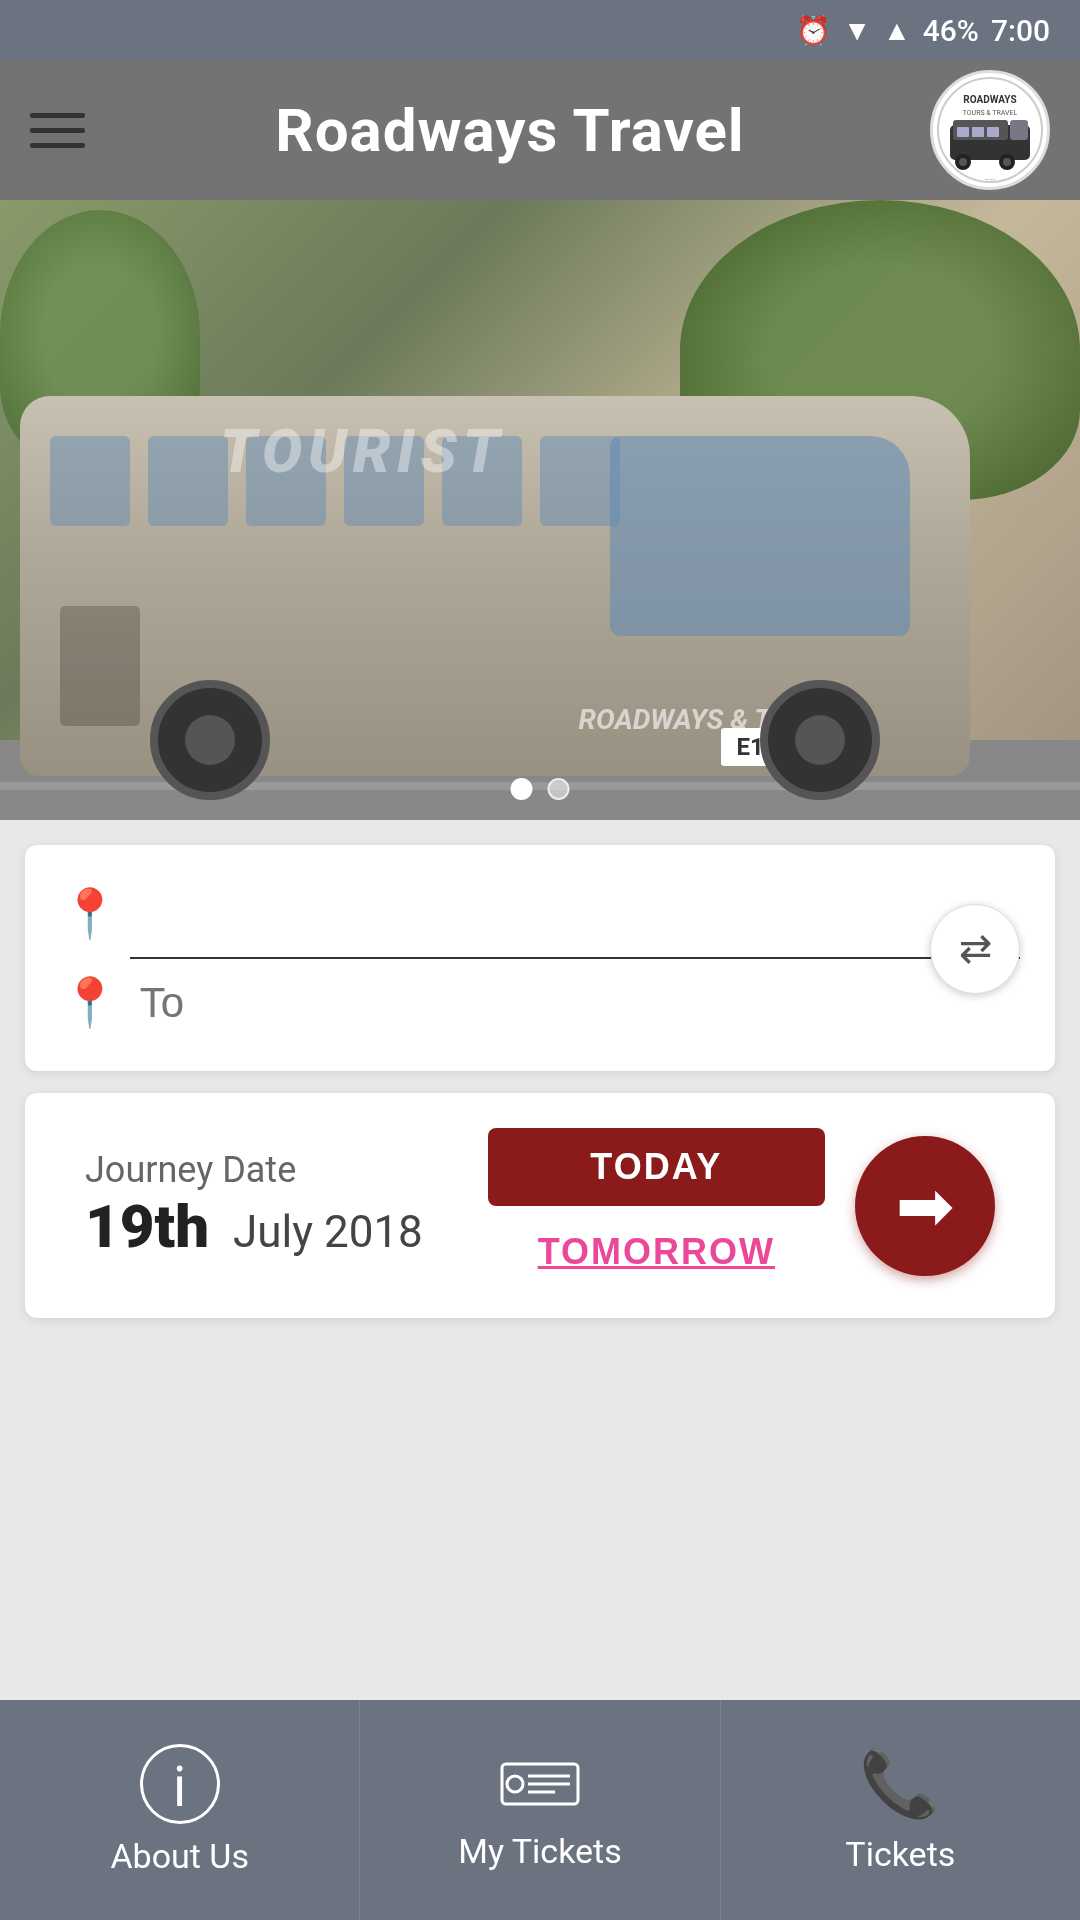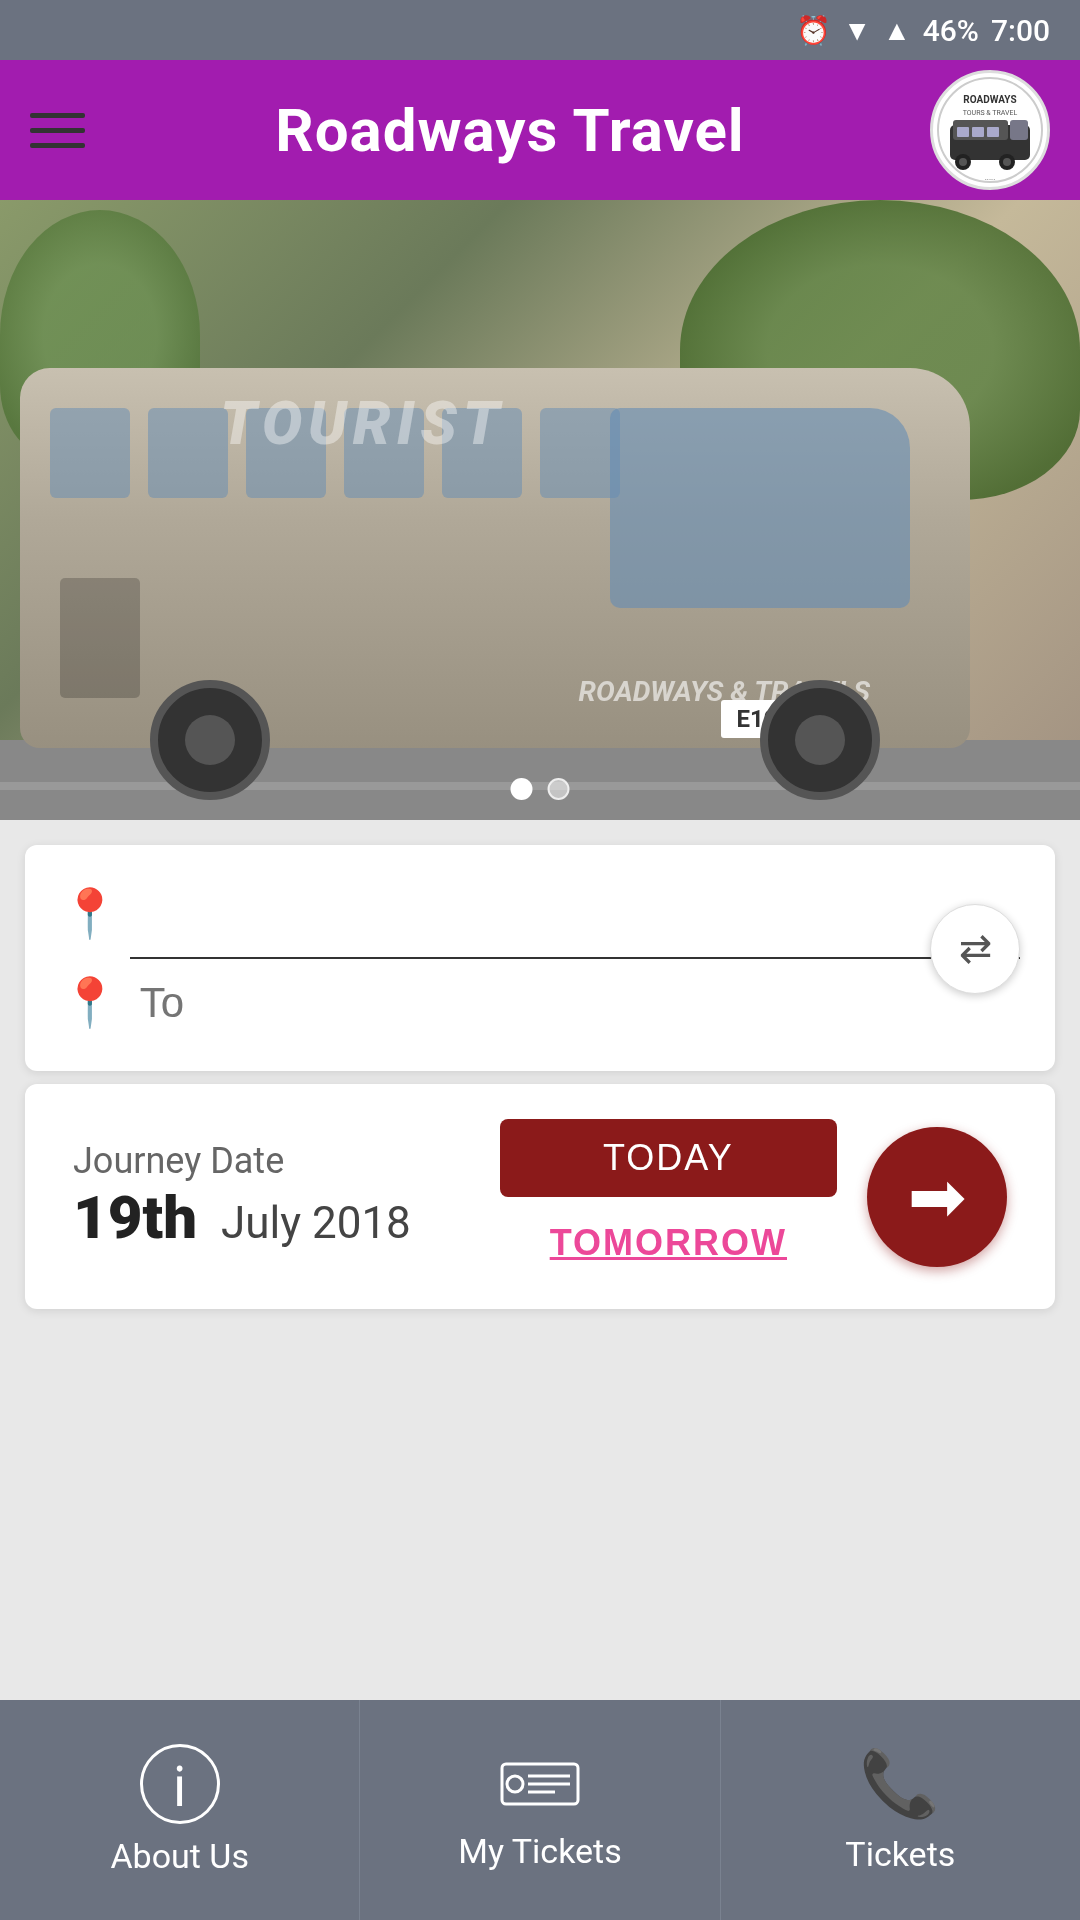--- a/index.html
+++ b/index.html
@@ -33,21 +33,21 @@
       font-weight: 500;
     }
     .status-icon {
       font-size: 28px;
     }
 
     
     .header {
       width: 100%;
       height: 140px;
-      background: #a21caf;
+      background: #737373;
       display: flex;
       align-items: center;
       padding: 0 30px;
       position: relative;
     }
     .hamburger-icon {
       width: 60px;
       height: 60px;
       display: flex;
       flex-direction: column;
@@ -94,21 +94,21 @@
       overflow: hidden;
     }
     .bus-illustration {
       width: 100%;
       height: 100%;
       position: relative;
     }
     
     .bus-body {
       position: absolute;
-      bottom: 72px;
+      bottom: 44px;
       left: 20px;
       width: 950px;
       height: 380px;
       background: linear-gradient(180deg, #c8c0b0 0%, #b0a898 40%, #989080 100%);
       border-radius: 30px 60px 20px 20px;
     }
     .bus-windshield {
       position: absolute;
       right: 60px;
       top: 40px;
@@ -238,23 +238,23 @@
     }
     .swap-icon {
       font-size: 40px;
       color: #555;
       transform: rotate(90deg);
     }
 
     
     .journey-card {
       background: white;
-      margin: 13px 25px 0 25px;
+      margin: 22px 25px 0 25px;
       border-radius: 12px;
-      padding: 35px 48px;
+      padding: 35px 60px;
       box-shadow: 0 2px 10px rgba(0,0,0,0.1);
       display: flex;
       align-items: center;
       justify-content: space-between;
     }
     .journey-date-section {
       flex: 1;
     }
     .journey-label {
       font-size: 36px;
@@ -282,21 +282,21 @@
       gap: 15px;
       margin: 0 30px;
     }
     .btn-today {
       background: #8b1a1a;
       color: white;
       border: none;
       border-radius: 8px;
       padding: 18px 50px;
       font-size: 36px;
-      font-weight: normal;
+      font-weight: bold;
       letter-spacing: 2px;
       cursor: pointer;
     }
     .btn-tomorrow {
       background: transparent;
       color: #ec4899;
       border: none;
       padding: 10px 50px;
       font-size: 36px;
       font-weight: bold;

